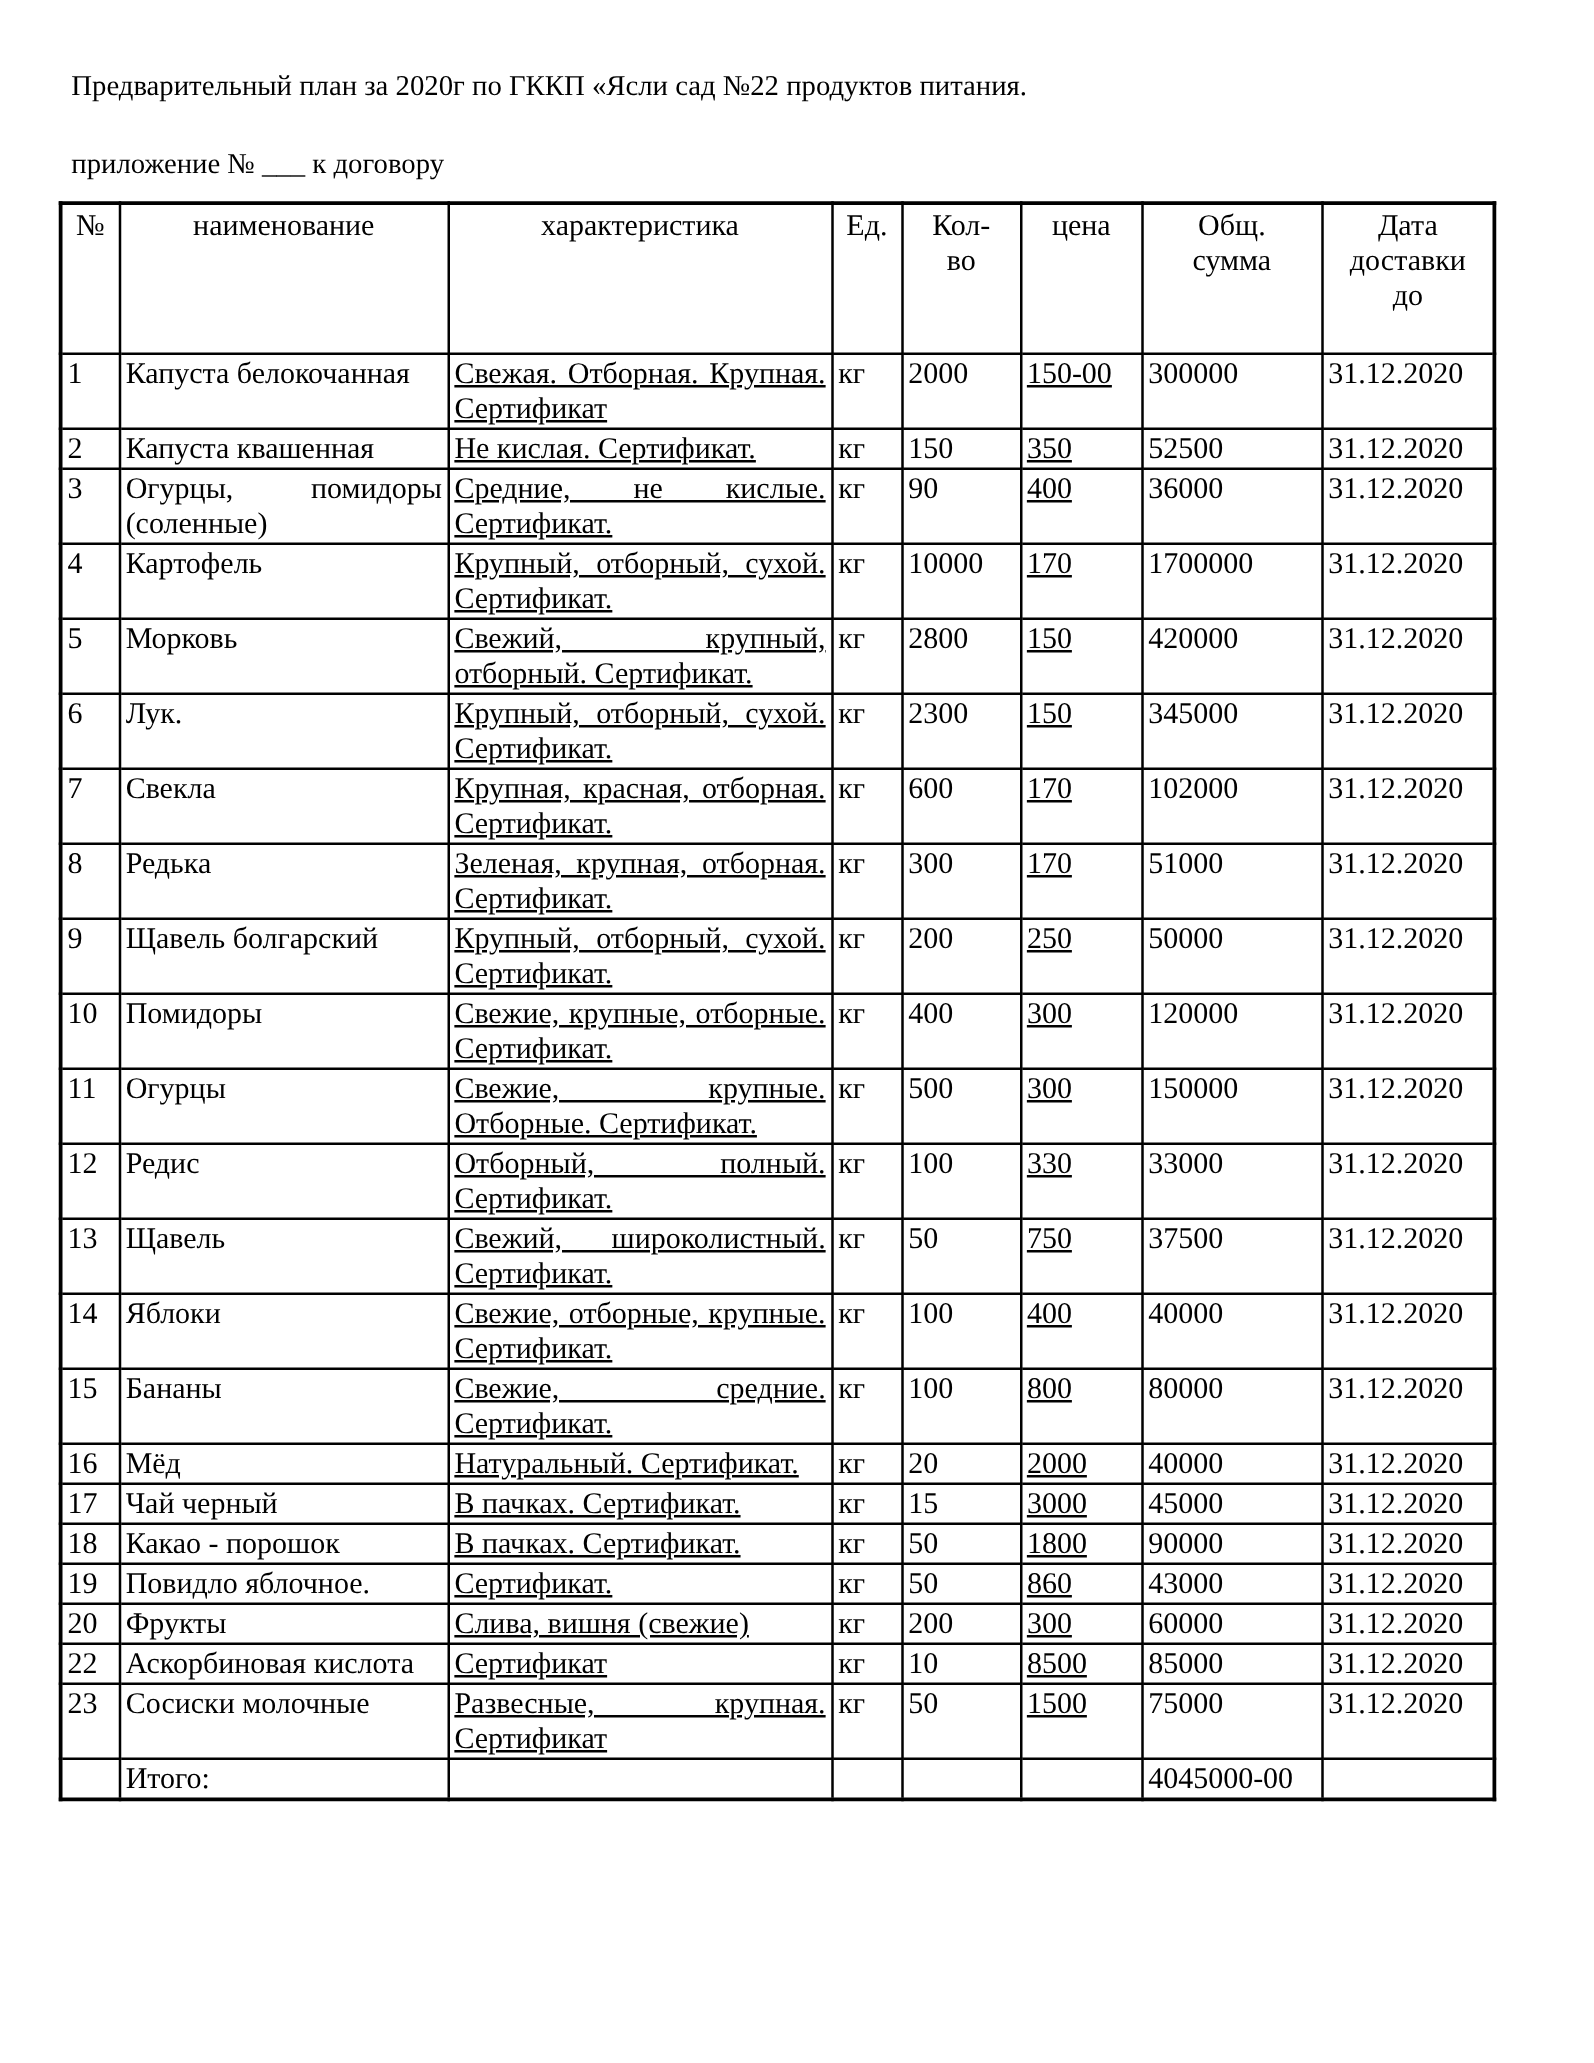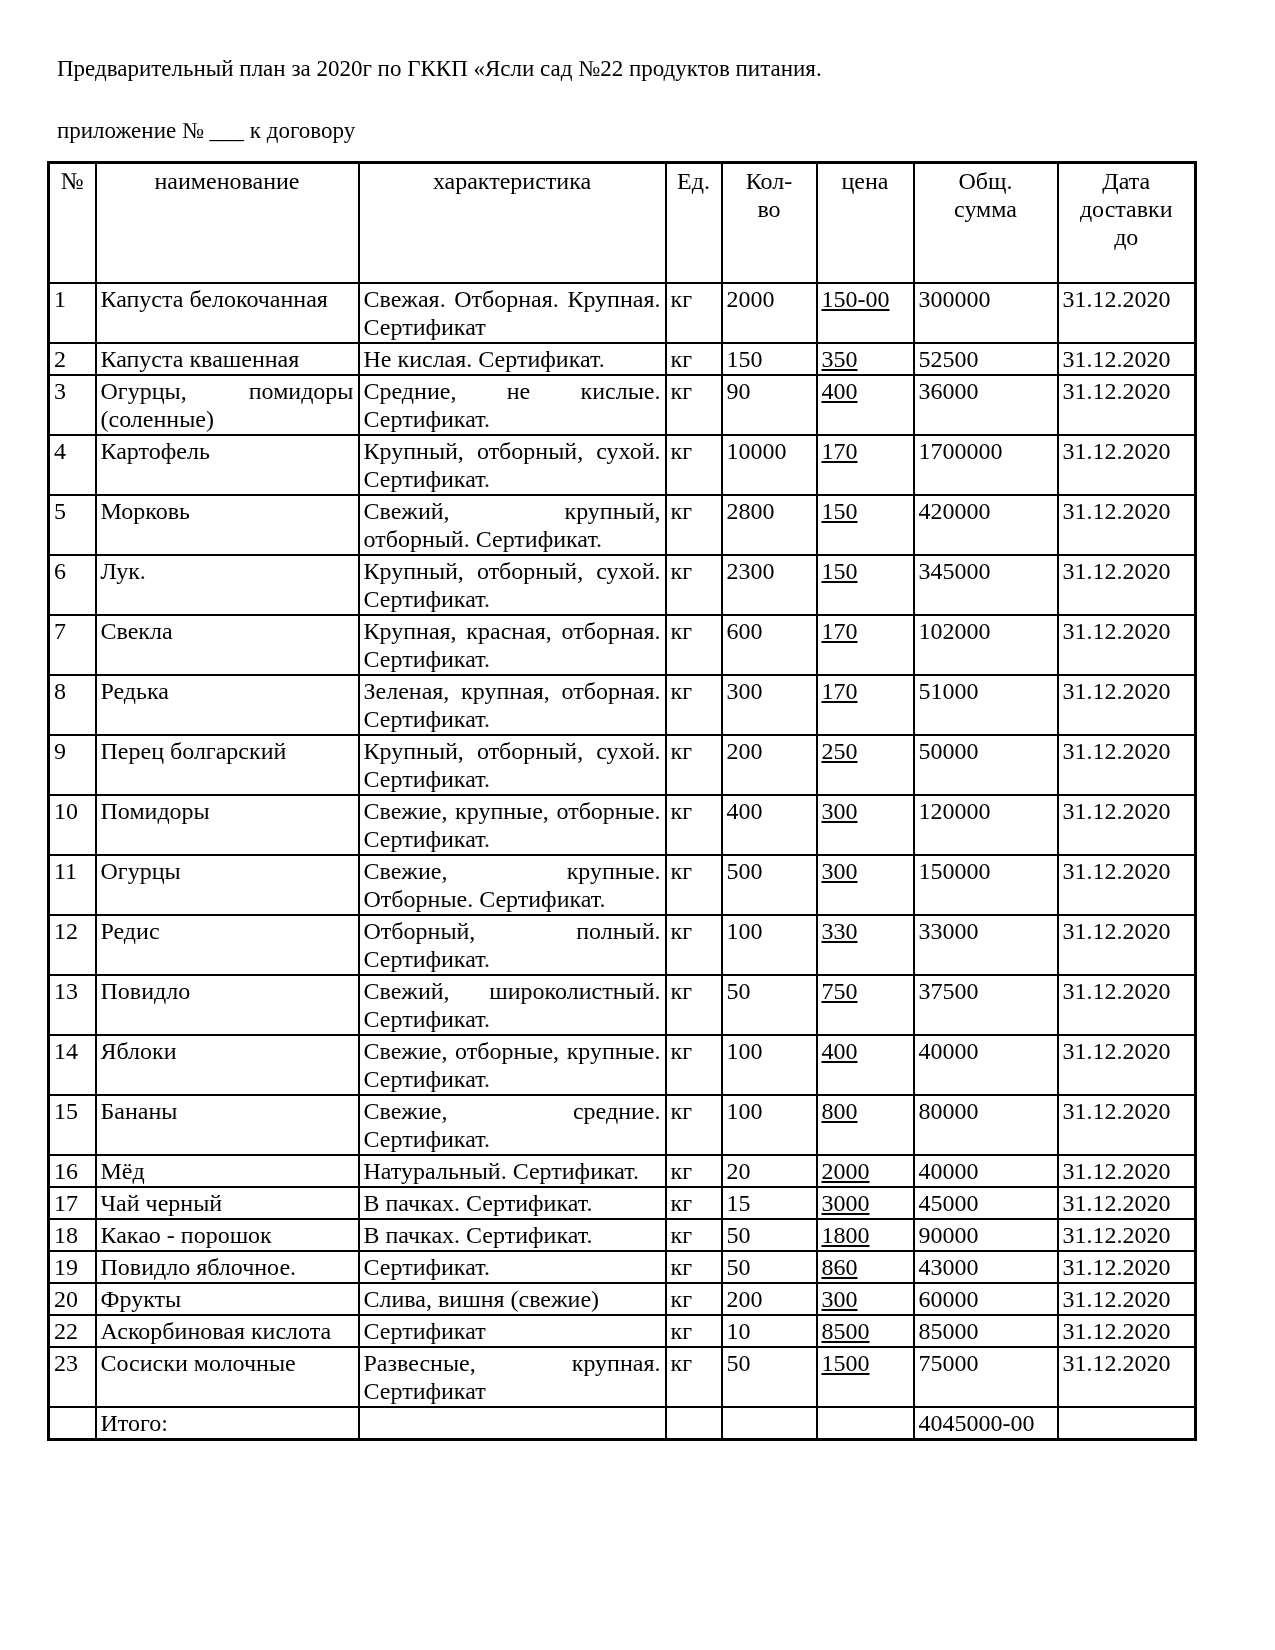--- a/index.html
+++ b/index.html
@@ -57,21 +57,21 @@
   col.c-name  { width: 263px; }
   col.c-spec  { width: 307px; }
   col.c-unit  { width: 56px;  }
   col.c-qty   { width: 95px;  }
   col.c-price { width: 97px;  }
   col.c-total { width: 144px; }
   col.c-date  { width: 138px; }
 
   td.cell-num   { padding-left: 8px; }
   td.cell-name  { padding-left: 13px; padding-right: 13px; text-align: justify; }
-  td.cell-spec  { padding-left: 12px; padding-right: 14px; text-align: justify; }
+  td.cell-spec  { padding-left: 12px; padding-right: 14px; text-align: justify; text-decoration: underline; }
   td.cell-unit  { padding-left: 12px; }
   td.cell-qty   { padding-left: 14px; }
   td.cell-price { padding-left: 12px; text-decoration: underline; }
   td.cell-total { padding-left: 11px; padding-right: 6px; }
   td.cell-date  { padding-left: 8px;  padding-right: 2px; }
 </style>
 </head>
 <body>
 
 <div class="page">
@@ -183,21 +183,21 @@
     <td class="cell-name">Редька</td>
     <td class="cell-spec">Зеленая, крупная, отборная. Сертификат.</td>
     <td class="cell-unit">кг</td>
     <td class="cell-qty">300</td>
     <td class="cell-price">170</td>
     <td class="cell-total">51000</td>
     <td class="cell-date">31.12.2020</td>
   </tr>
         <tr>
     <td class="cell-num">9</td>
-    <td class="cell-name">Перец болгарский</td>
+    <td class="cell-name">Щавель болгарский</td>
     <td class="cell-spec">Крупный, отборный, сухой. Сертификат.</td>
     <td class="cell-unit">кг</td>
     <td class="cell-qty">200</td>
     <td class="cell-price">250</td>
     <td class="cell-total">50000</td>
     <td class="cell-date">31.12.2020</td>
   </tr>
         <tr>
     <td class="cell-num">10</td>
     <td class="cell-name">Помидоры</td>
@@ -223,21 +223,21 @@
     <td class="cell-name">Редис</td>
     <td class="cell-spec">Отборный, полный. Сертификат.</td>
     <td class="cell-unit">кг</td>
     <td class="cell-qty">100</td>
     <td class="cell-price">330</td>
     <td class="cell-total">33000</td>
     <td class="cell-date">31.12.2020</td>
   </tr>
         <tr>
     <td class="cell-num">13</td>
-    <td class="cell-name">Повидло</td>
+    <td class="cell-name">Щавель</td>
     <td class="cell-spec">Свежий, широколистный. Сертификат.</td>
     <td class="cell-unit">кг</td>
     <td class="cell-qty">50</td>
     <td class="cell-price">750</td>
     <td class="cell-total">37500</td>
     <td class="cell-date">31.12.2020</td>
   </tr>
         <tr>
     <td class="cell-num">14</td>
     <td class="cell-name">Яблоки</td>

